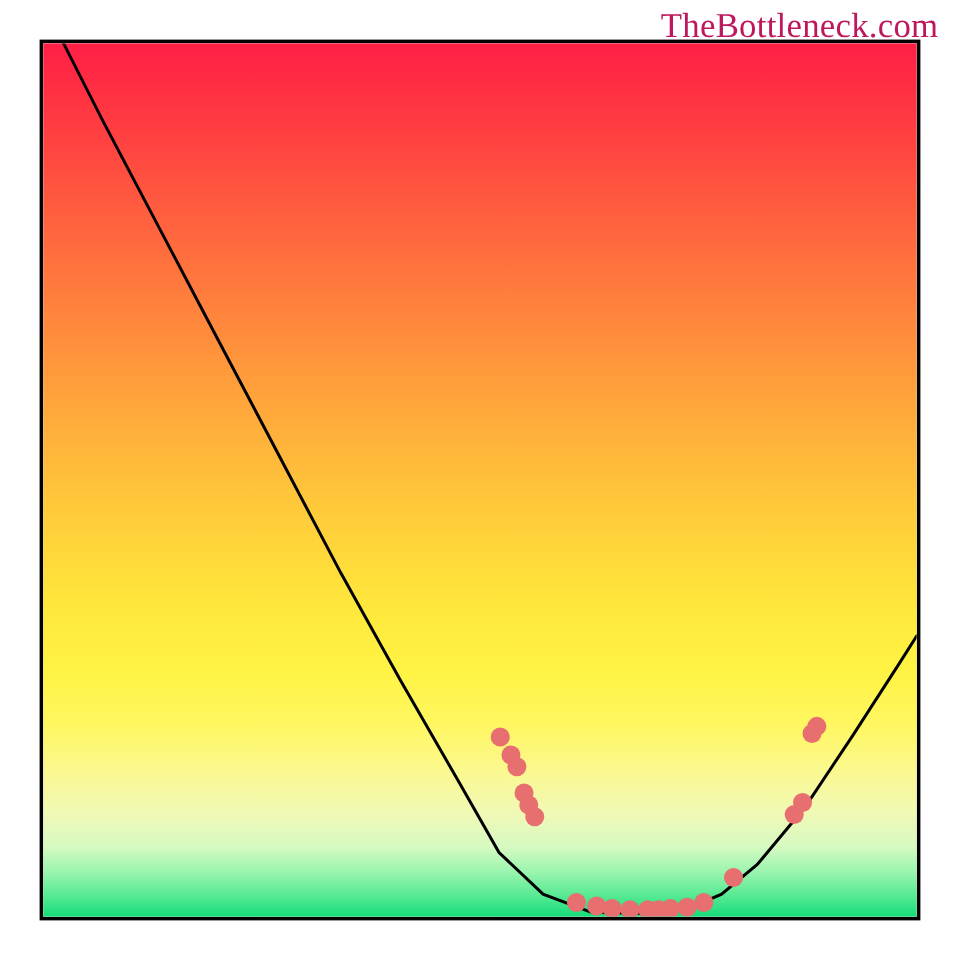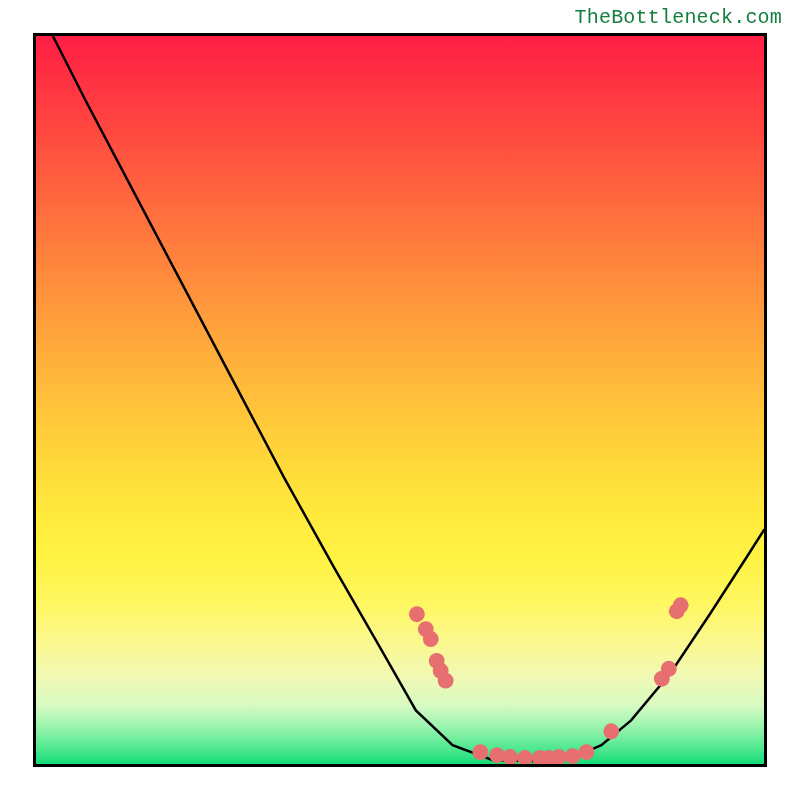--- a/index.html
+++ b/index.html
@@ -7,23 +7,23 @@
   .container {
     width: 800px;
     height: 800px;
     position: relative;
     background: #fff;
   }
   .watermark {
     position: absolute;
     top: 6px;
     right: 18px;
-    font-family: Liberation Mono, monospace;
-    font-size: 20px;
-    color: #15803d;
+    font-family: Liberation Serif, serif;
+    font-size: 29px;
+    color: #be185d;
     letter-spacing: 0.2px;
     z-index: 5;
   }
   .plot-area {
     position: absolute;
     left: 33px;
     top: 33px;
     width: 734px;
     height: 734px;
     border: 3px solid #000;

